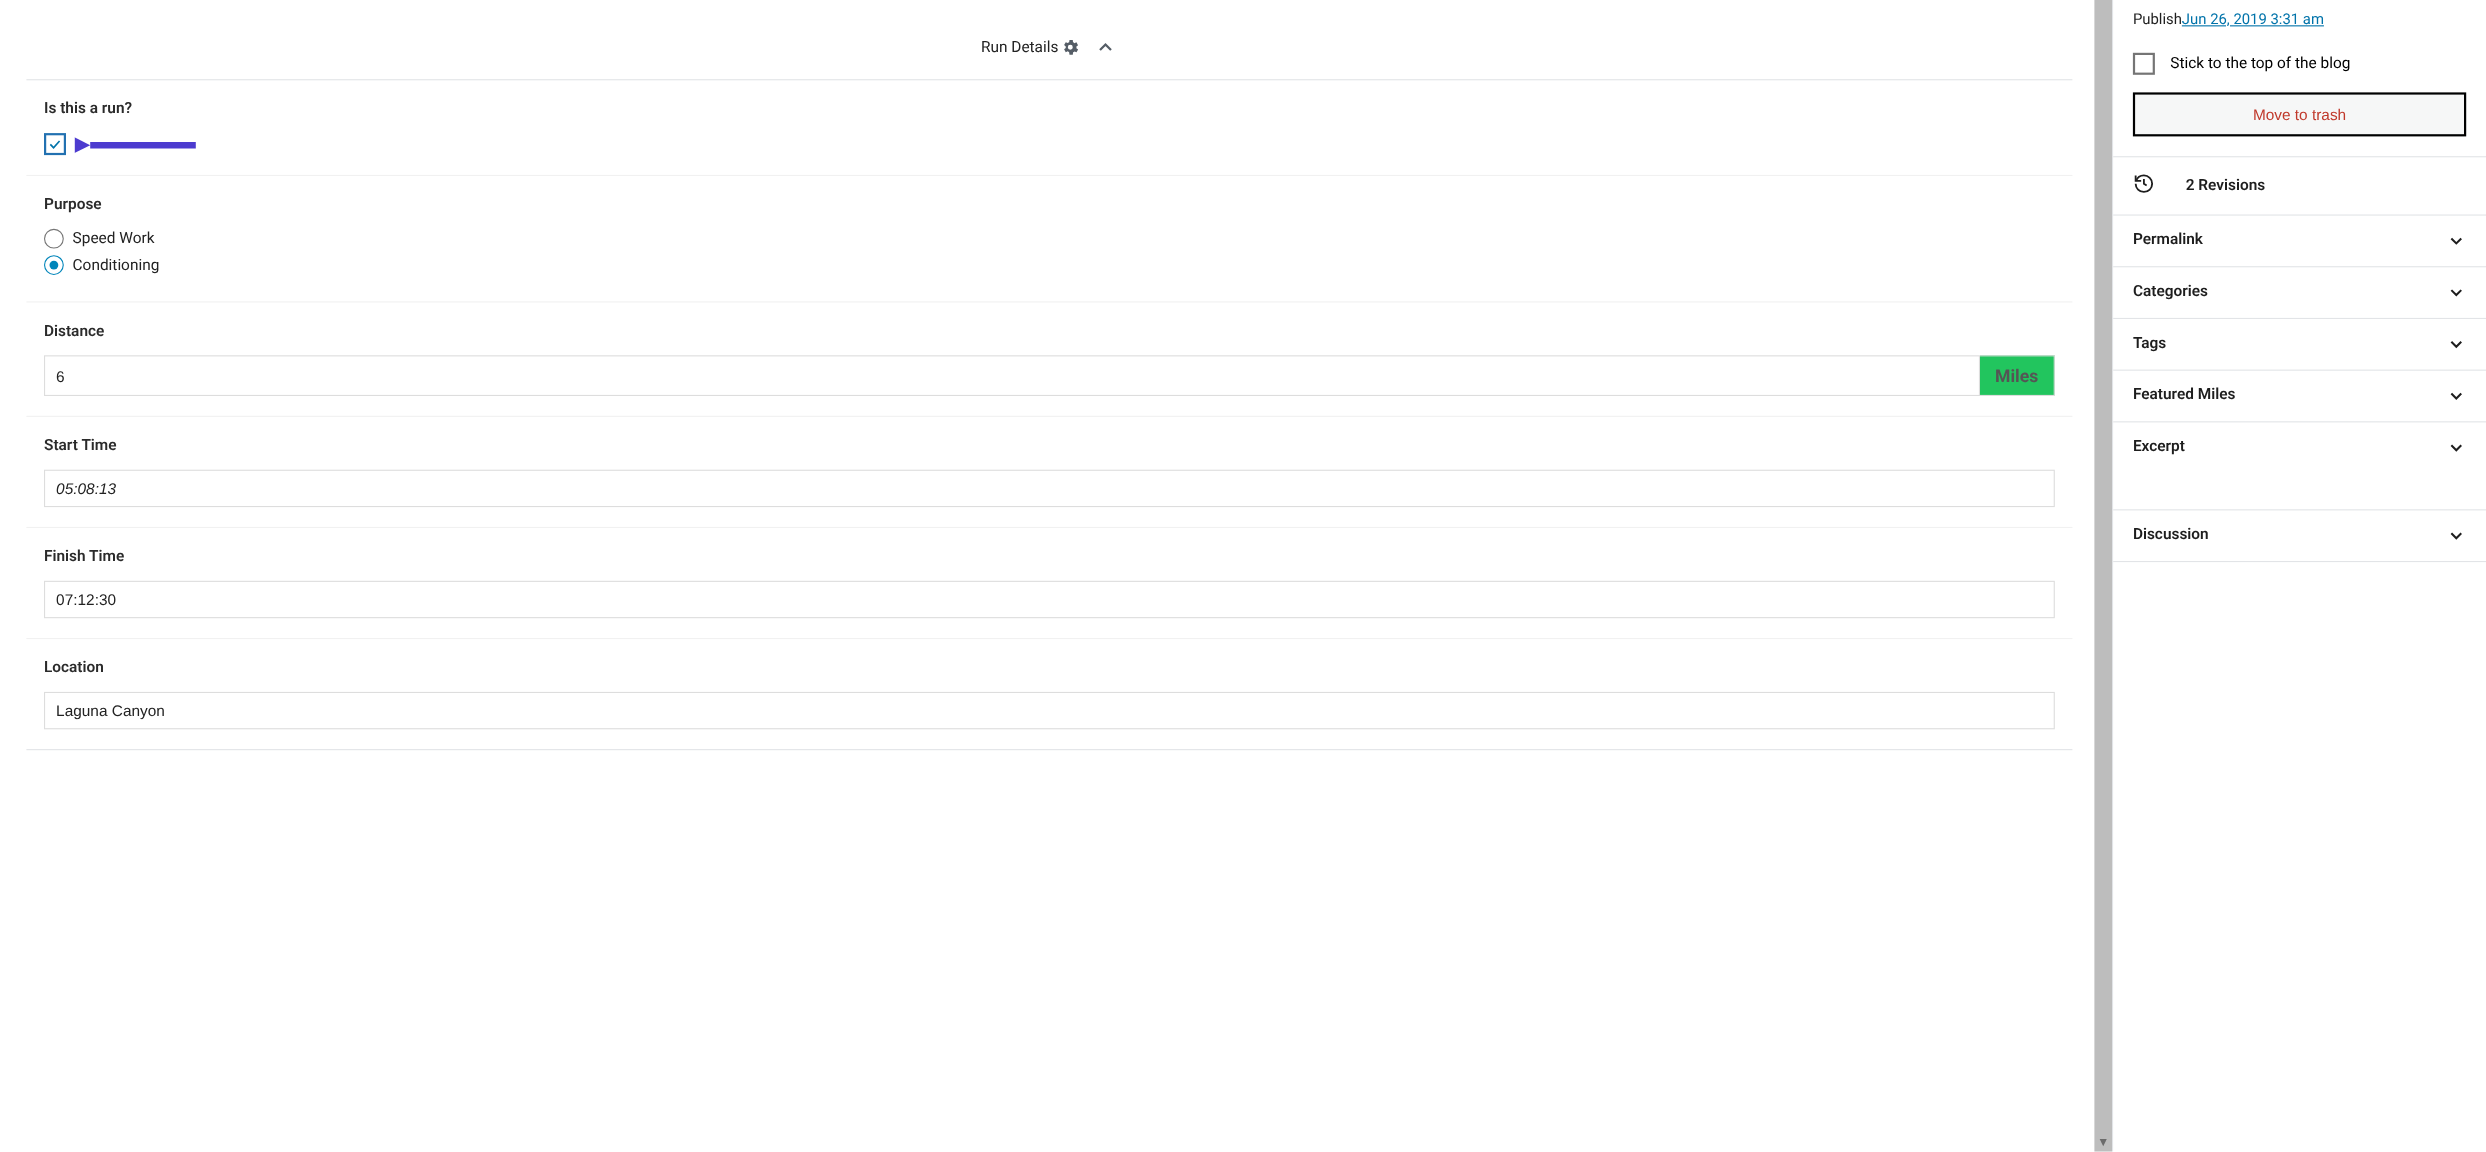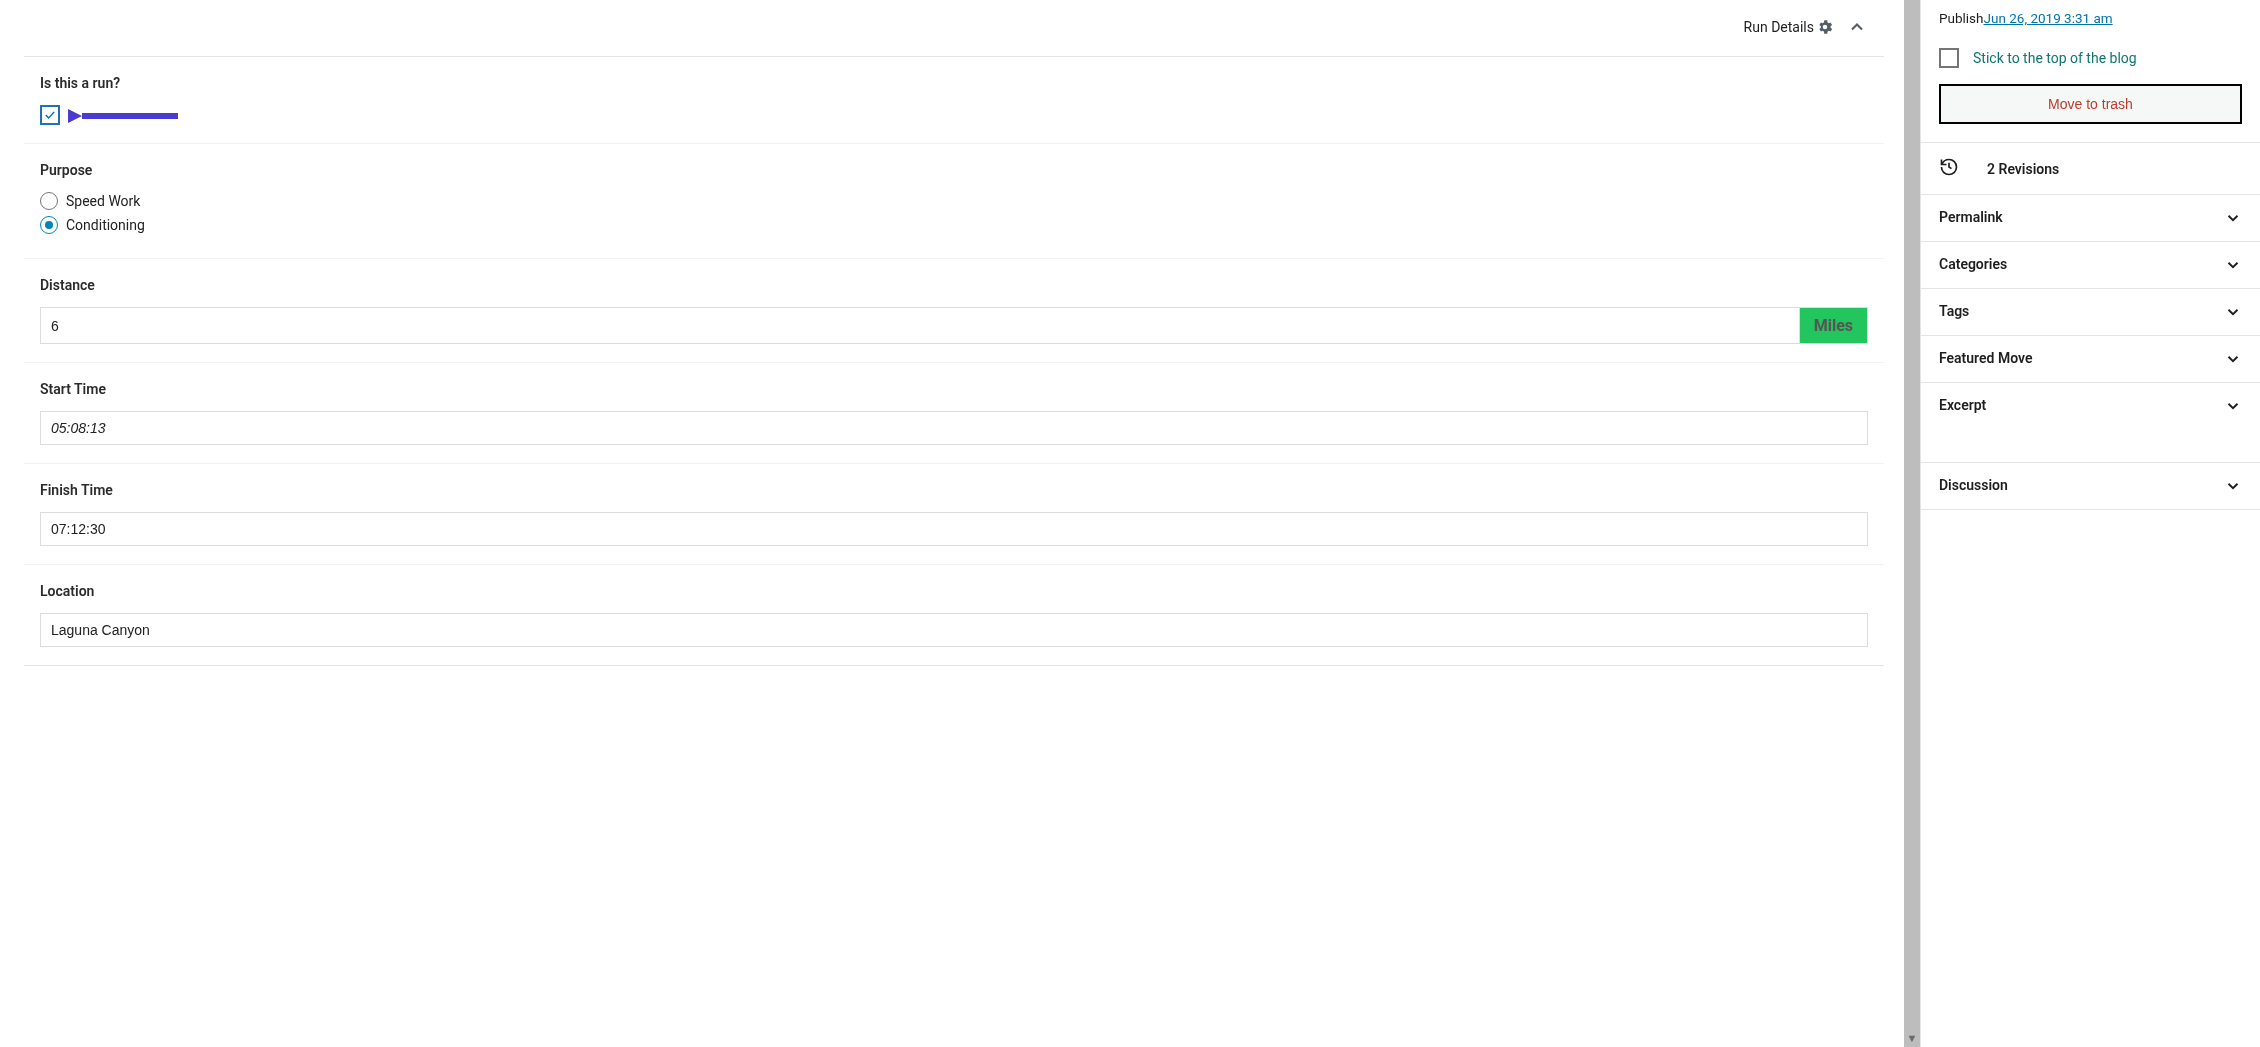--- a/index.html
+++ b/index.html
@@ -22,22 +22,22 @@
     margin: 0 20px 0 24px;
     border: 1px solid #e2e4e7;
     border-top: none;
     border-left: none;
     border-right: none;
     background:#fff;
   }
   .panel-header {
     display: flex;
     align-items: center;
-    justify-content: flex-end;
-    padding: 16px 16px 18px 16px;
+    justify-content: center;
+    padding: 32px 16px 18px 16px;
     border-bottom: 1px solid #e2e4e7;
   }
   .panel-title {
     font-size: 14px;
     font-weight: 400;
     color: #222;
   }
   .panel-header-actions {
     display: flex;
     gap: 10px;
@@ -160,21 +160,21 @@
   }
   .side-row.linkish .val{
     color:#0073aa;
     text-decoration:underline;
     cursor:pointer;
   }
   .side-row .lab { color:#1e1e1e;}
   .side-stick {
     display:flex; align-items:center; gap:14px;
     padding: 12px 18px 16px 18px;
-    color:#0f766e;
+    color:#000000;
     font-size:14px;
   }
   .sq-checkbox{
     width:20px; height:20px;
     border:2px solid #757575;
     display:inline-block;
     cursor:pointer;
   }
   .trash-btn{
     margin: 0 18px 18px 18px;
@@ -330,21 +330,21 @@
     </div>
     <div class="side-section">
       <span>Tags</span>
       <span class="chev">
         <svg viewBox="0 0 24 24" width="18" height="18" fill="none" stroke="currentColor" stroke-width="2.5">
             <polyline points="6 9 12 15 18 9"></polyline>
           </svg>
       </span>
     </div>
     <div class="side-section">
-      <span>Featured Move</span>
+      <span>Featured Miles</span>
       <span class="chev">
         <svg viewBox="0 0 24 24" width="18" height="18" fill="none" stroke="currentColor" stroke-width="2.5">
             <polyline points="6 9 12 15 18 9"></polyline>
           </svg>
       </span>
     </div>
     <div class="side-section">
       <span>Excerpt</span>
       <span class="chev">
         <svg viewBox="0 0 24 24" width="18" height="18" fill="none" stroke="currentColor" stroke-width="2.5">

